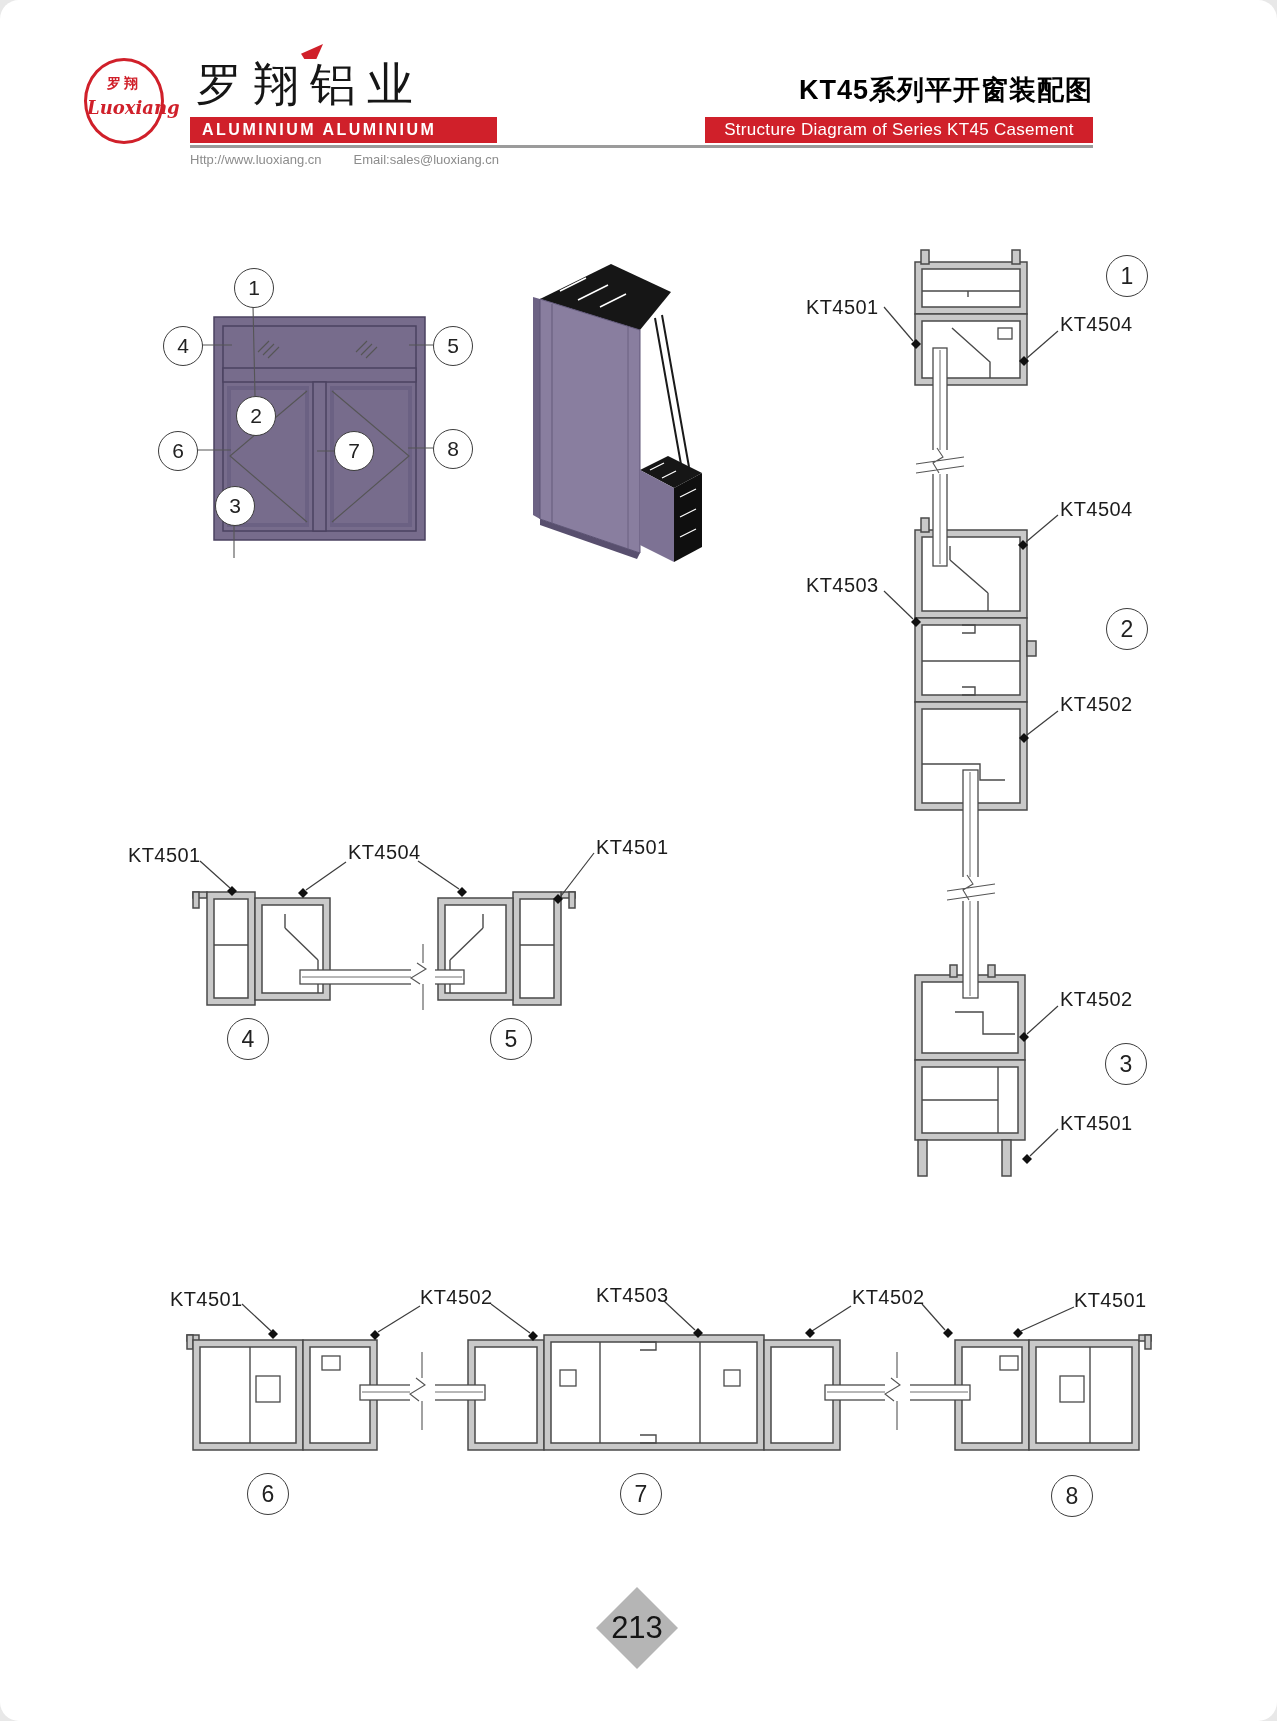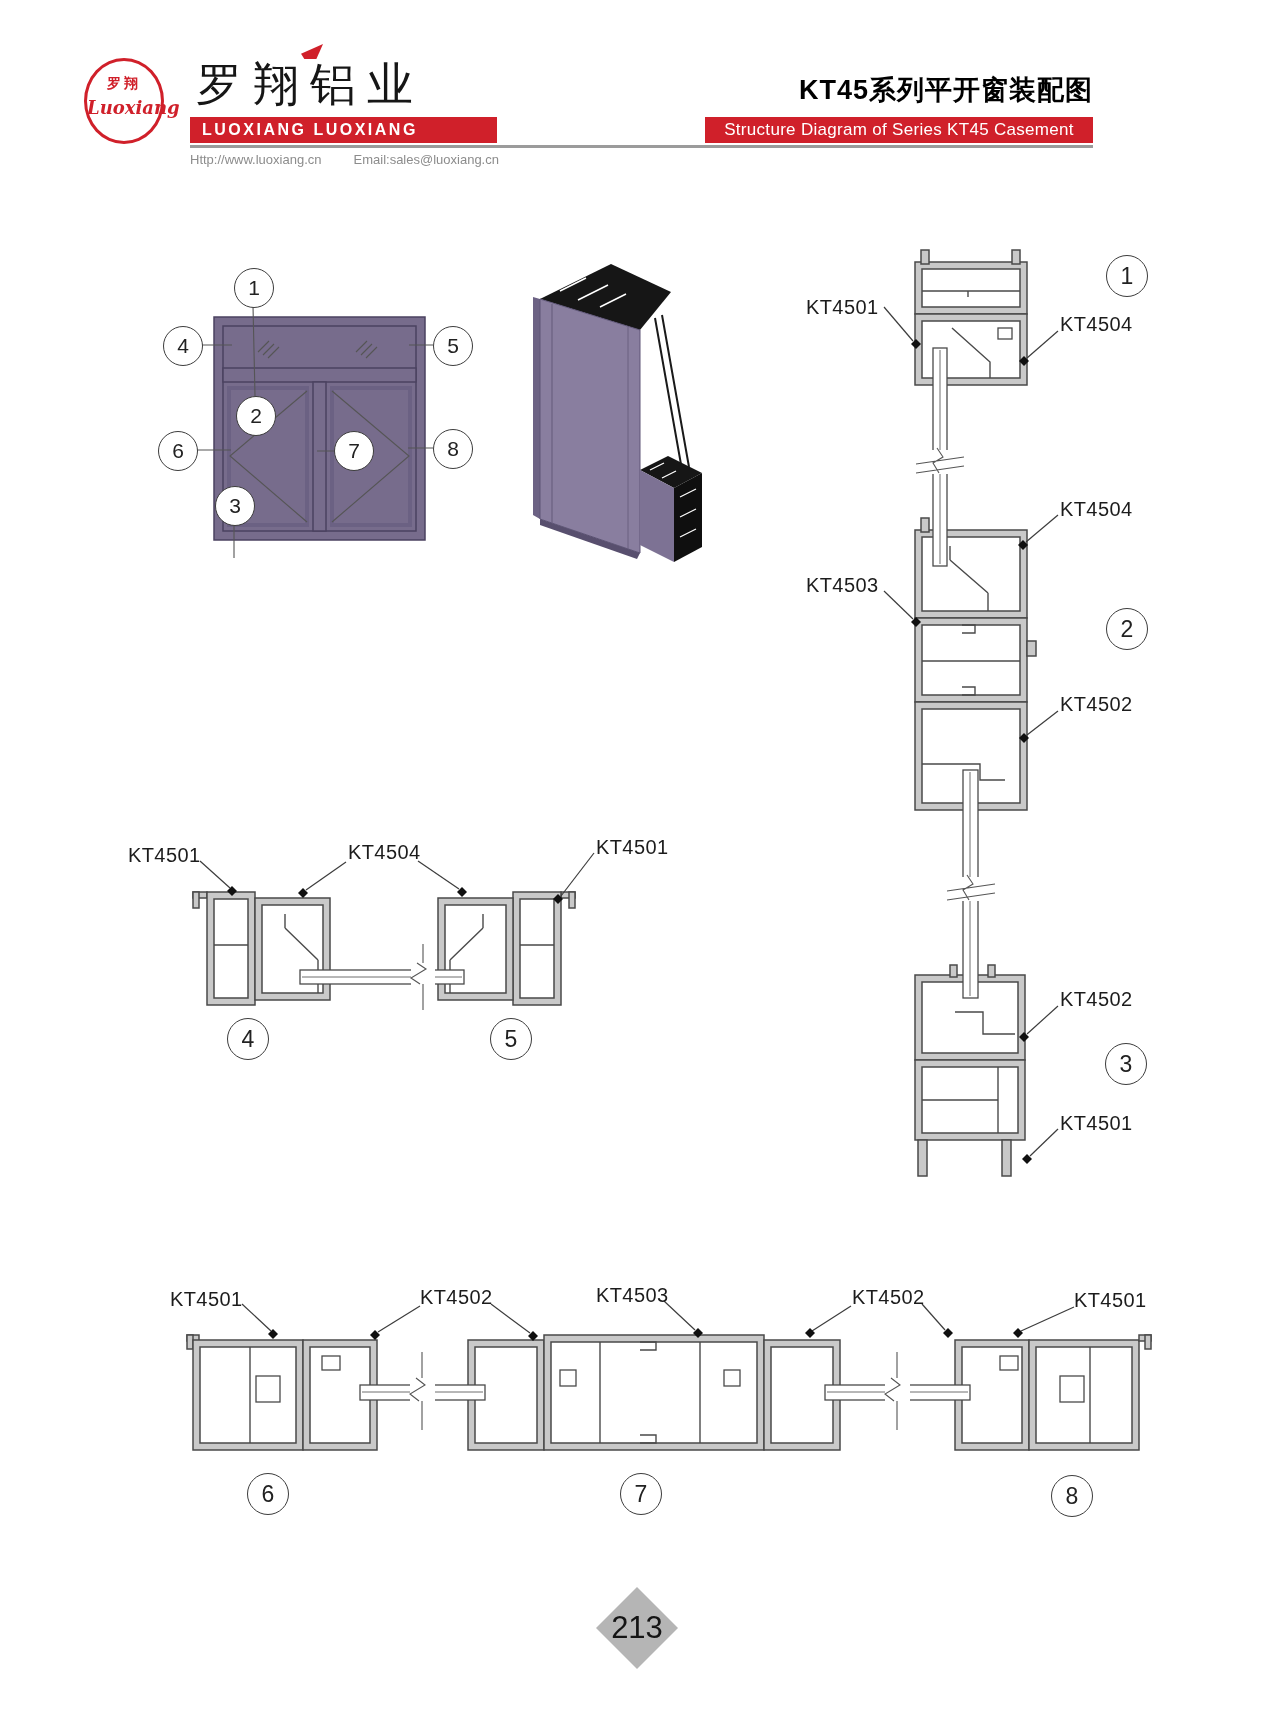--- a/index.html
+++ b/index.html
@@ -1,17 +1,17 @@
 <!DOCTYPE html>
 <html><head>
 <meta charset="utf-8">
 <style>
   html,body{margin:0;padding:0;background:#e8e8e8;}
   .page{position:relative;width:1277px;height:1721px;background:#ffffff;overflow:hidden;
-        font-family:"Liberation Sans",sans-serif;margin:0 auto;}
+        font-family:"Liberation Sans",sans-serif;margin:0 auto;border-radius:19px;}
   
   .logo-circle{position:absolute;left:84px;top:58px;width:74px;height:80px;border:3px solid #d0202a;
                border-radius:50%;}
   .logo-zh{position:absolute;left:0;top:14px;width:100%;text-align:center;font-size:14px;font-weight:bold;
            color:#d0202a;letter-spacing:3px;}
   .logo-script{position:absolute;left:0;top:36px;width:100%;text-align:center;font-size:18px;font-weight:bold;
                font-style:italic;color:#d0202a;font-family:"DejaVu Serif",serif;}
   .brand-zh{position:absolute;left:196px;top:54px;font-size:46px;font-weight:normal;color:#161616;
             letter-spacing:11px;font-family:"DejaVu Sans",sans-serif;}
   .brand-flag{position:absolute;left:301px;top:44px;width:22px;height:15px;background:#d0202a;
@@ -55,21 +55,21 @@
 
 <div class="page">
 
   <div class="logo-circle">
     <span class="logo-zh">罗翔</span>
     <span class="logo-script">Luoxiang</span>
   </div>
   <div class="brand-zh">罗翔铝业</div>
   <div class="brand-flag"></div>
   <div class="banner banner-left">
-    <span>LUOXIANG LUOXIANG</span>
+    <span>ALUMINIUM ALUMINIUM</span>
   </div>
   <div class="title-zh">KT45系列平开窗装配图</div>
   <div class="banner banner-right">
     <span>Structure Diagram of Series KT45 Casement Window</span>
   </div>
   <div class="gray-rule"></div>
   <div class="urls">
     <span class="web">Http://www.luoxiang.cn</span><span class="email">Email:sales@luoxiang.cn</span>
   </div>
 

